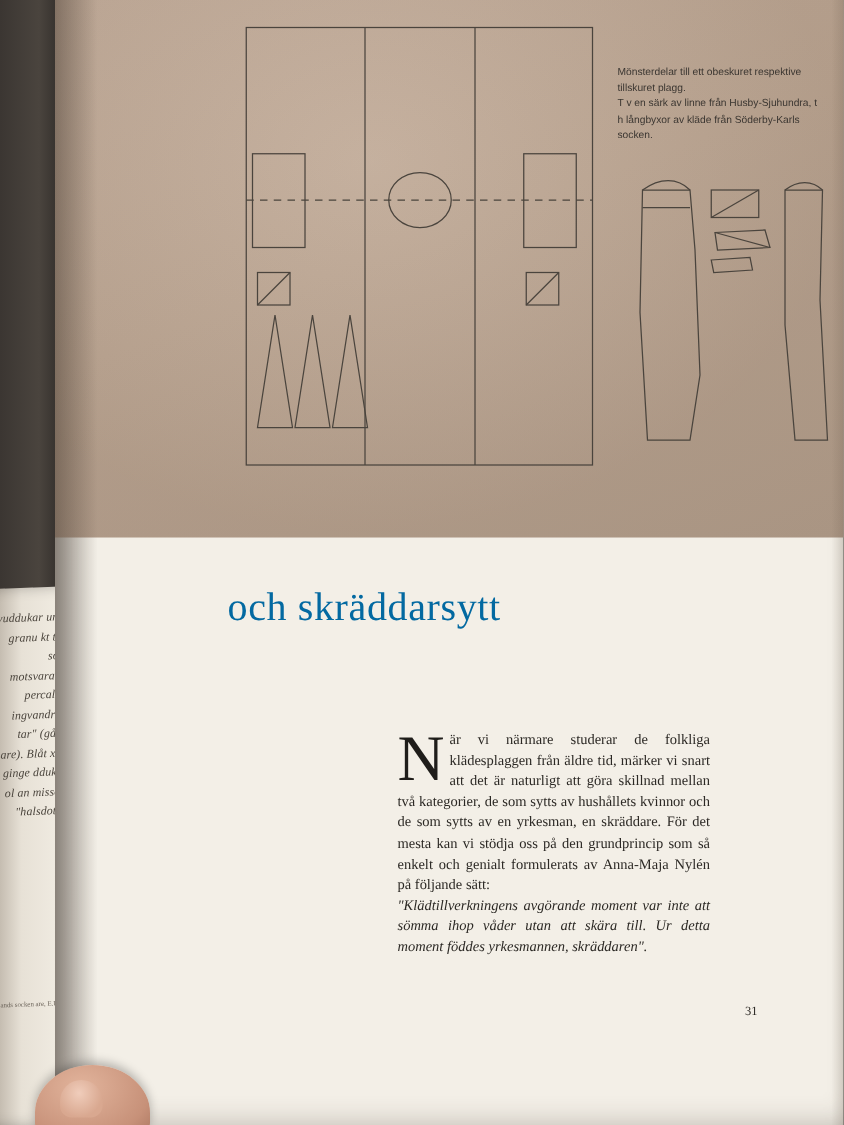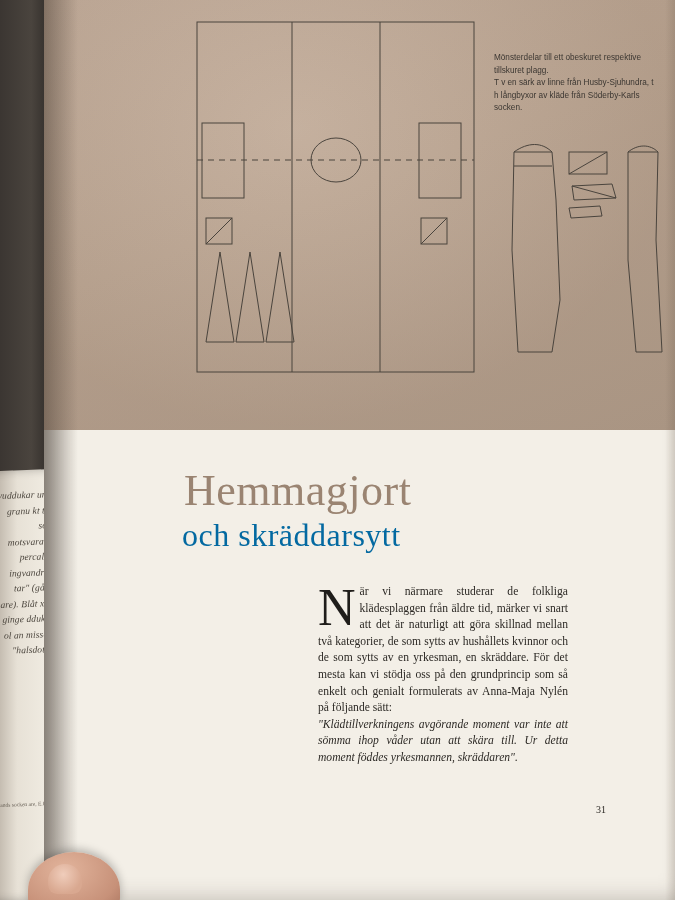--- a/index.html
+++ b/index.html
@@ -262,21 +262,20 @@
           <line x1="528" y1="186" x2="572" y2="198"></line>
           <path d="M 525 208 L 556 206 L 558 216 L 527 218 Z"></path>
         </g>
       </svg>
 
       <div class="plate-caption" style="white-space:pre-line;">Mönsterdelar till ett obeskuret respektive tillskuret plagg.
 T v en särk av linne från Husby-Sjuhundra, t h långbyxor av kläde från Söderby-Karls socken.</div>
     </div>
 
     <div class="headline">
-      <div class="l1">Hemmagjort</div>
       <div class="l2">och skräddarsytt</div>
     </div>
 
     <div class="body-col">
       <p><span class="dropcap">N</span><span>är vi närmare studerar de folkliga klädesplaggen från äldre tid, märker vi snart att det är naturligt att göra skillnad mellan två kategorier, de som sytts av hushållets kvinnor och de som sytts av en yrkesman, en skräddare. För det mesta kan vi stödja oss på den grundprincip som så enkelt och genialt formulerats av Anna-Maja Nylén på följande sätt:</span></p>
       <p class="quote">"Klädtillverkningens avgörande moment var inte att sömma ihop våder utan att skära till. Ur detta moment föddes yrkesmannen, skräddaren".</p>
     </div>
 
     <div class="folio">31</div>
 

